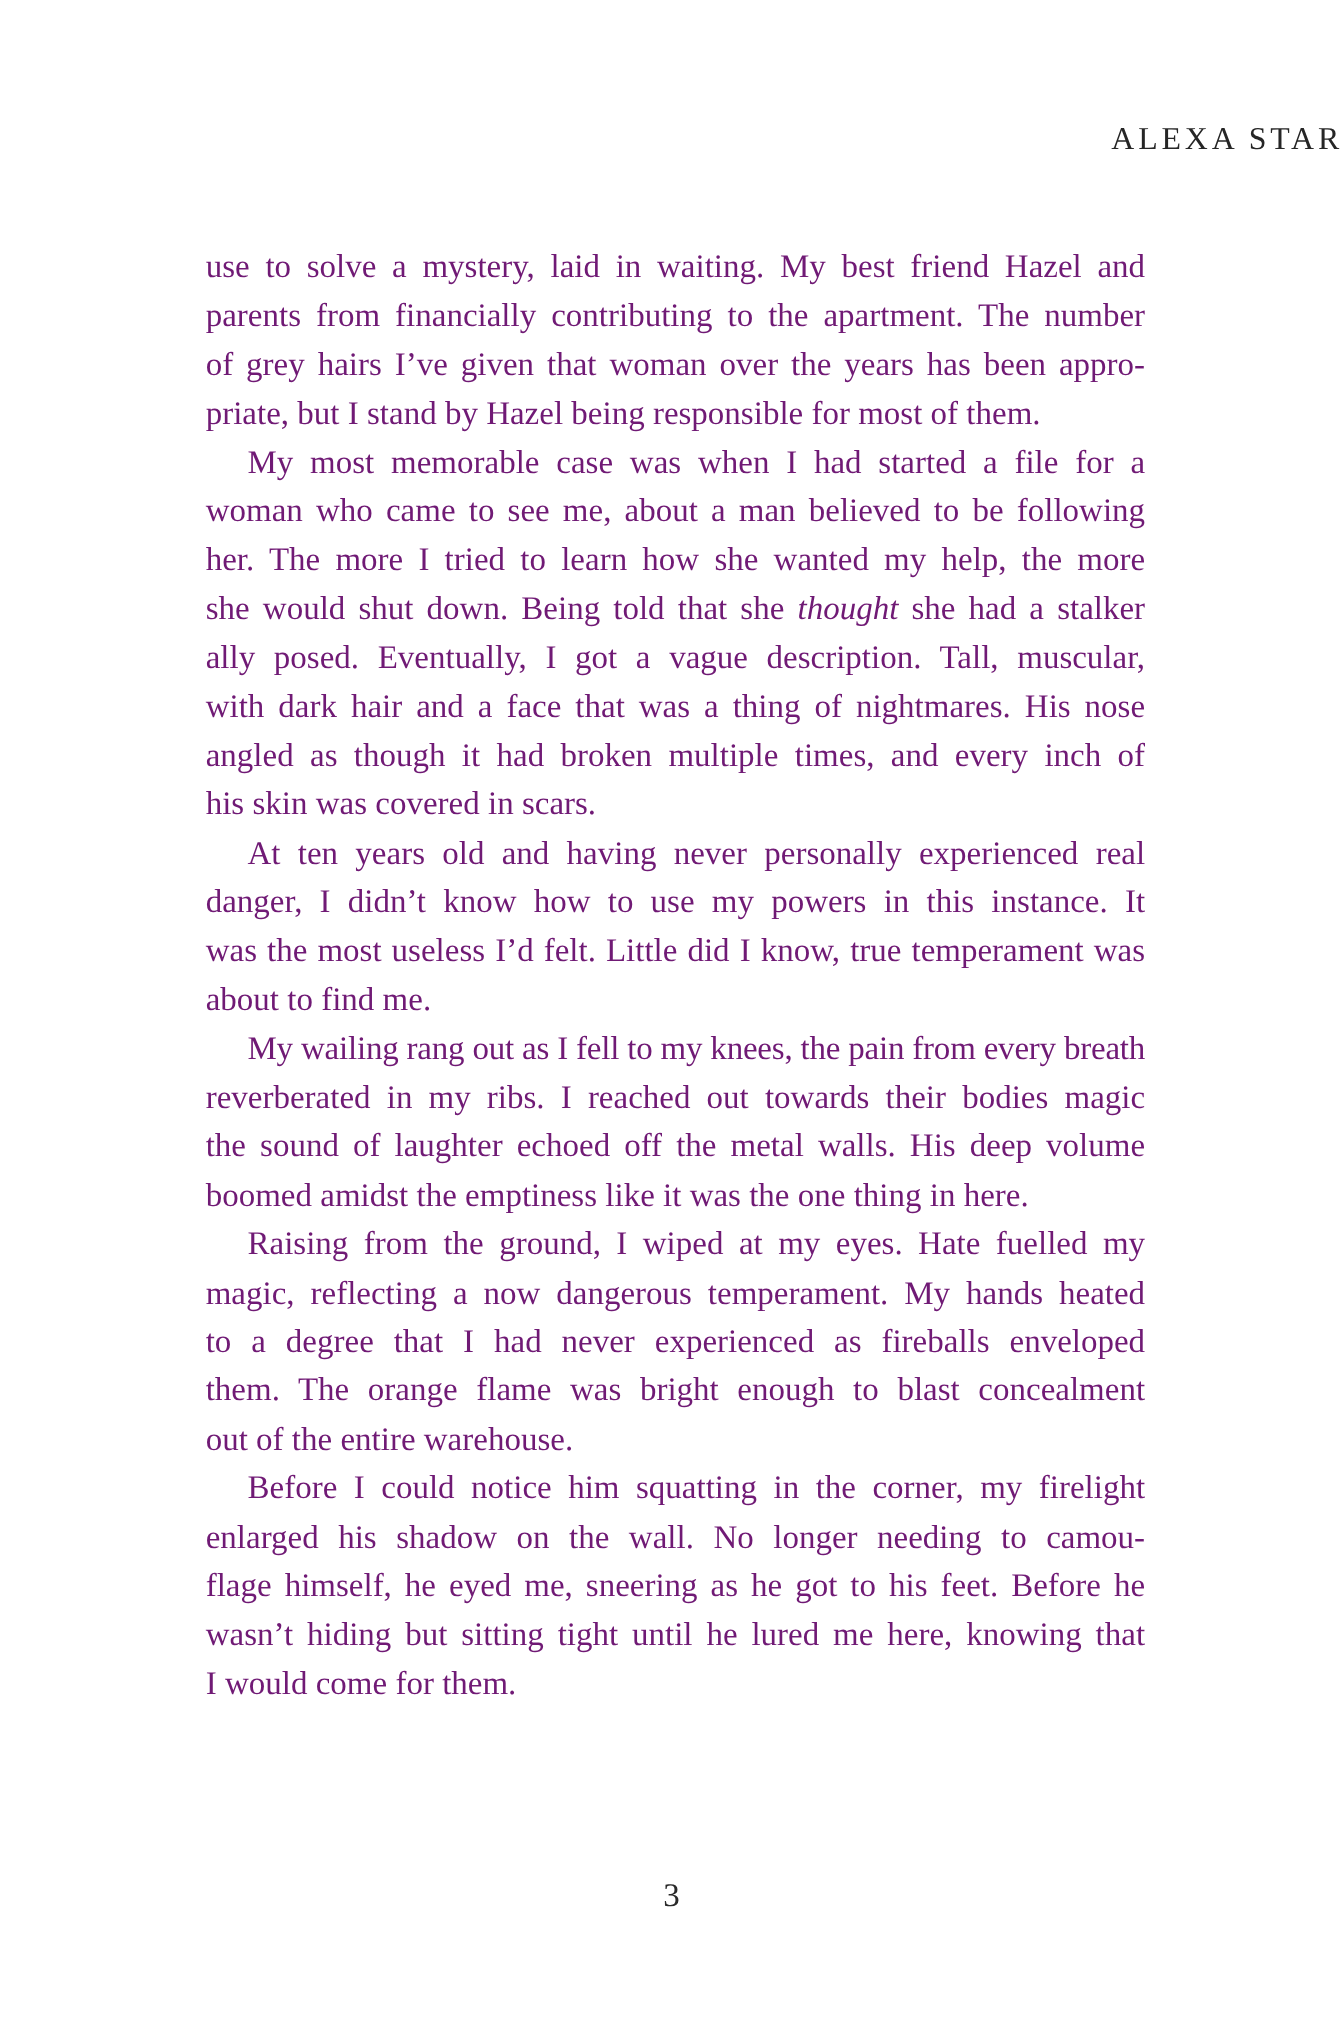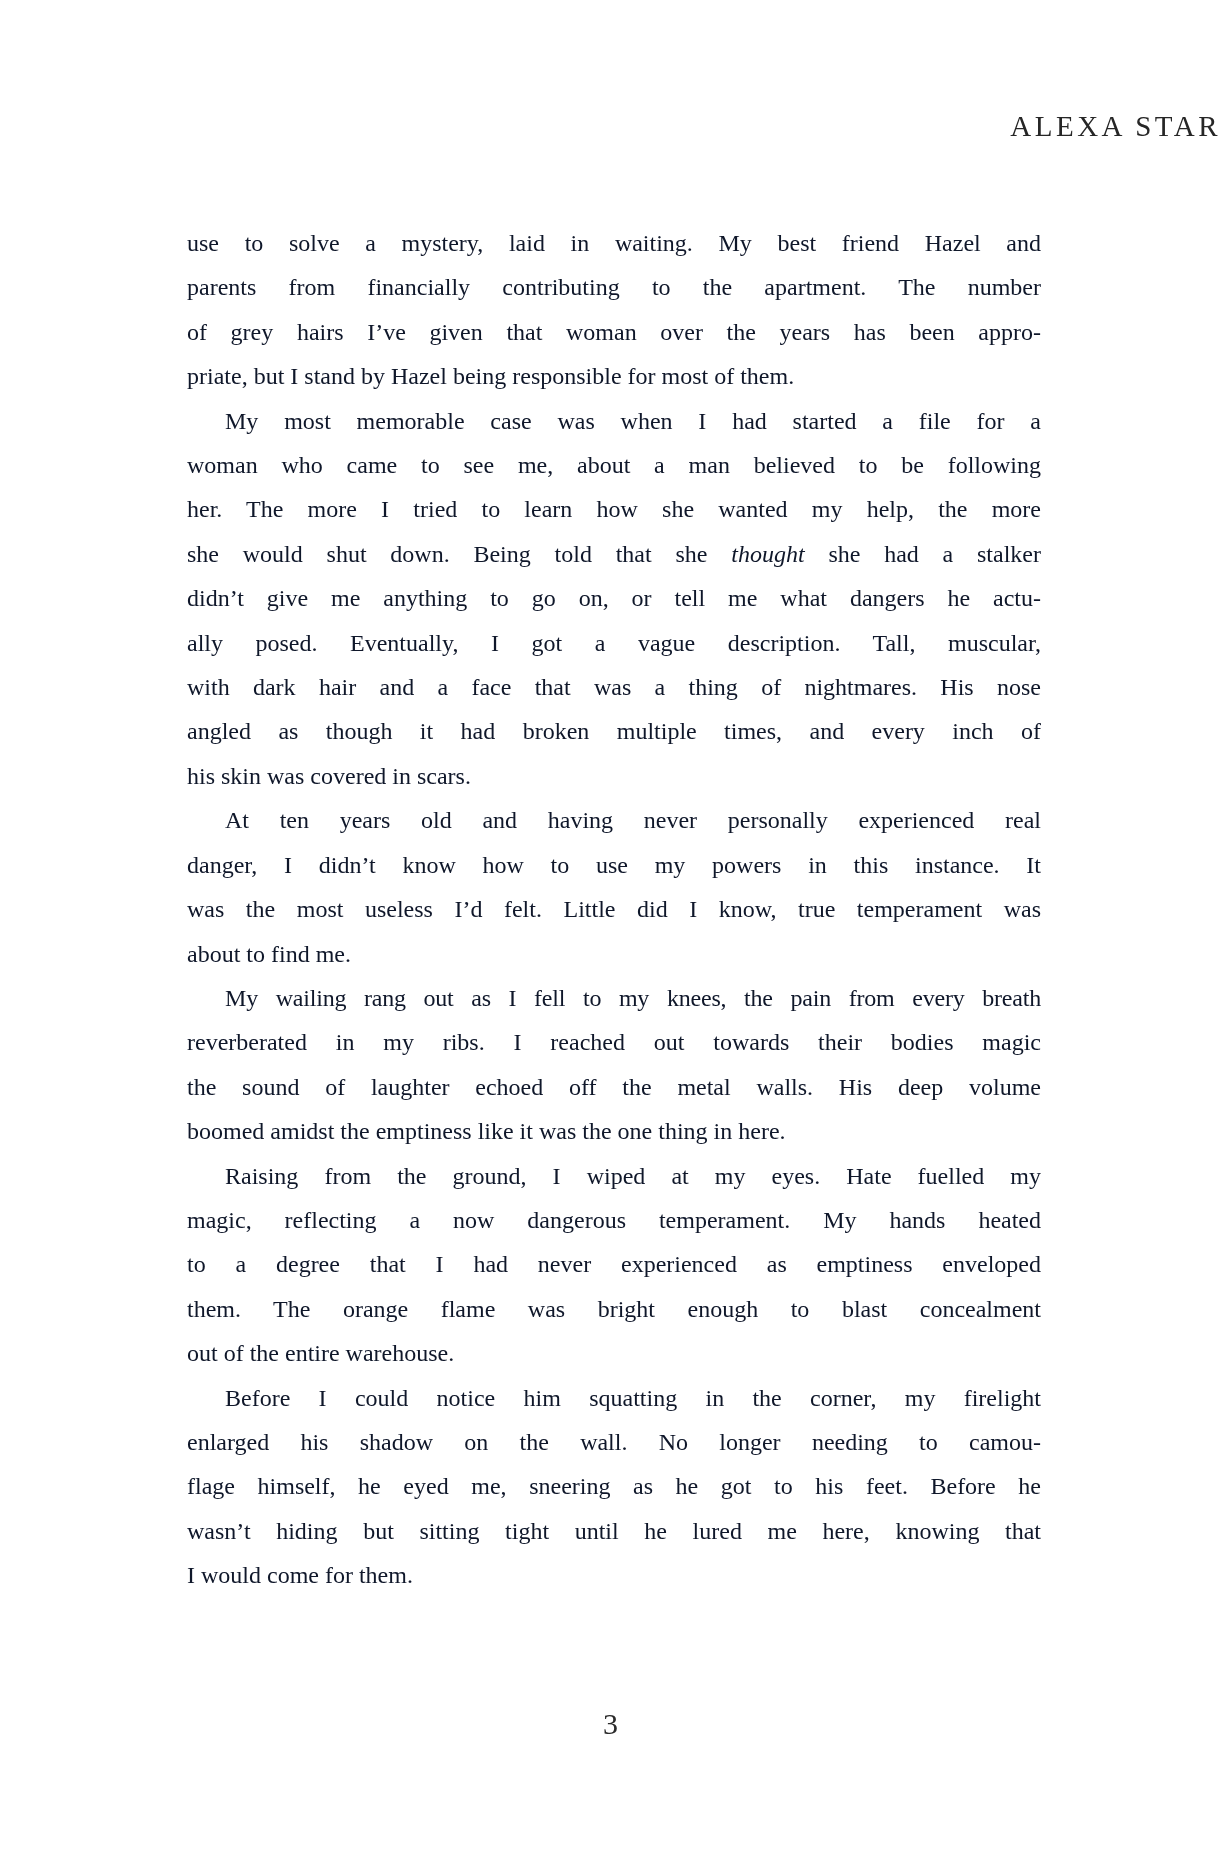--- a/index.html
+++ b/index.html
@@ -26,24 +26,24 @@
   }
   .body-text {
     position: absolute;
     top: 221px;
     left: 187px;
     width: 854px;
   }
   .paragraph { margin: 0; padding: 0; }
   .line {
     line-height: 44.4px;
-    font-size: 24px;
+    font-size: 30px;
     text-align: justify;
     text-align-last: justify;
-    color: #0f172a;
+    color: #701a75;
   }
   .line.last { text-align-last: left; }
   .line.indent-line { text-indent: 38px; }
   .line em { }
   .page-number {
     position: absolute;
     top: 1706px;
     left: 0;
     right: 0;
     text-align: center;
@@ -63,42 +63,41 @@
         <div class="line">use to solve a mystery, laid in waiting. My best friend Hazel and</div>
         <div class="line">parents from financially contributing to the apartment. The number</div>
         <div class="line">of grey hairs I’ve given that woman over the years has been appro-</div>
         <div class="line last">priate, but I stand by Hazel being responsible for most of them.</div>
       </div>
       <div class="paragraph">
         <div class="line indent-line">My most memorable case was when I had started a file for a</div>
         <div class="line">woman who came to see me, about a man believed to be following</div>
         <div class="line">her. The more I tried to learn how she wanted my help, the more</div>
         <div class="line">she would shut down. Being told that she <em>thought</em> she had a stalker</div>
-        <div class="line">didn’t give me anything to go on, or tell me what dangers he actu-</div>
         <div class="line">ally posed. Eventually, I got a vague description. Tall, muscular,</div>
         <div class="line">with dark hair and a face that was a thing of nightmares. His nose</div>
         <div class="line">angled as though it had broken multiple times, and every inch of</div>
         <div class="line last">his skin was covered in scars.</div>
       </div>
       <div class="paragraph">
         <div class="line indent-line">At ten years old and having never personally experienced real</div>
         <div class="line">danger, I didn’t know how to use my powers in this instance. It</div>
         <div class="line">was the most useless I’d felt. Little did I know, true temperament was</div>
         <div class="line last">about to find me.</div>
       </div>
       <div class="paragraph">
         <div class="line indent-line" style="letter-spacing: -0.2px;">My wailing rang out as I fell to my knees, the pain from every breath</div>
         <div class="line">reverberated in my ribs. I reached out towards their bodies magic</div>
         <div class="line">the sound of laughter echoed off the metal walls. His deep volume</div>
         <div class="line last">boomed amidst the emptiness like it was the one thing in here.</div>
       </div>
       <div class="paragraph">
         <div class="line indent-line">Raising from the ground, I wiped at my eyes. Hate fuelled my</div>
         <div class="line">magic, reflecting a now dangerous temperament. My hands heated</div>
-        <div class="line">to a degree that I had never experienced as emptiness enveloped</div>
+        <div class="line">to a degree that I had never experienced as fireballs enveloped</div>
         <div class="line">them. The orange flame was bright enough to blast concealment</div>
         <div class="line last">out of the entire warehouse.</div>
       </div>
       <div class="paragraph">
         <div class="line indent-line">Before I could notice him squatting in the corner, my firelight</div>
         <div class="line">enlarged his shadow on the wall. No longer needing to camou-</div>
         <div class="line">flage himself, he eyed me, sneering as he got to his feet. Before he</div>
         <div class="line">wasn’t hiding but sitting tight until he lured me here, knowing that</div>
         <div class="line last">I would come for them.</div>
       </div>

